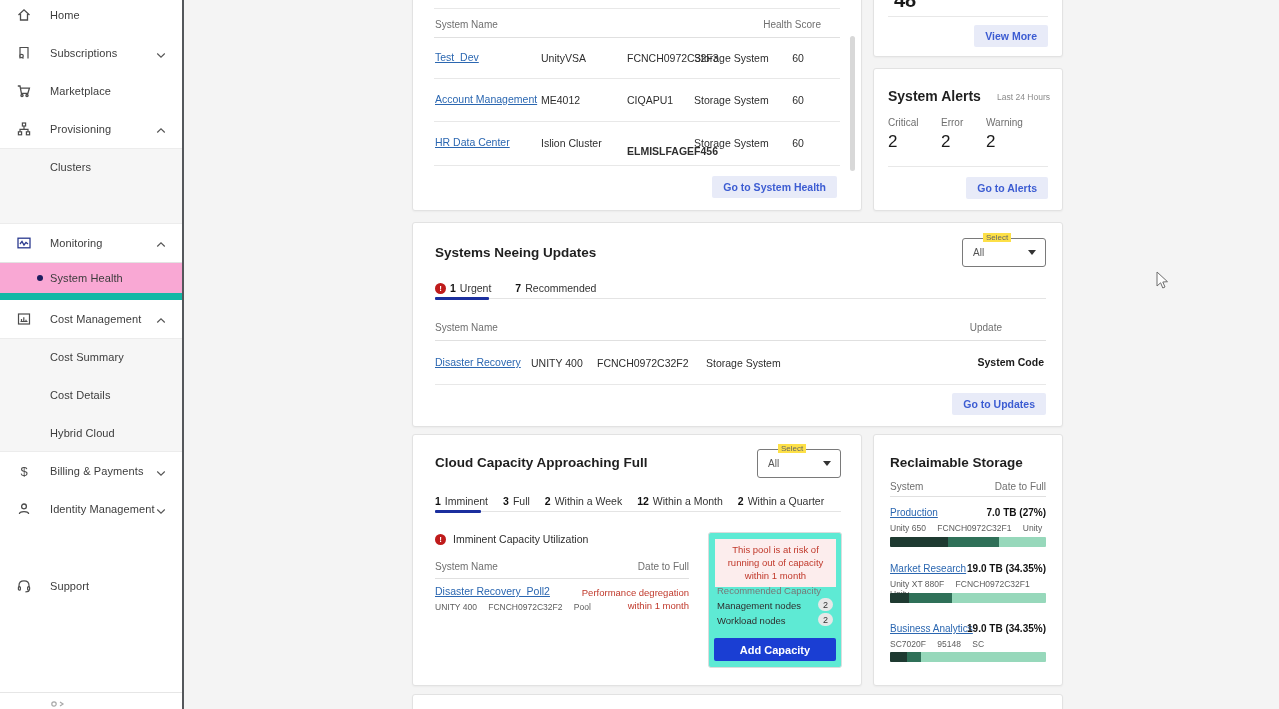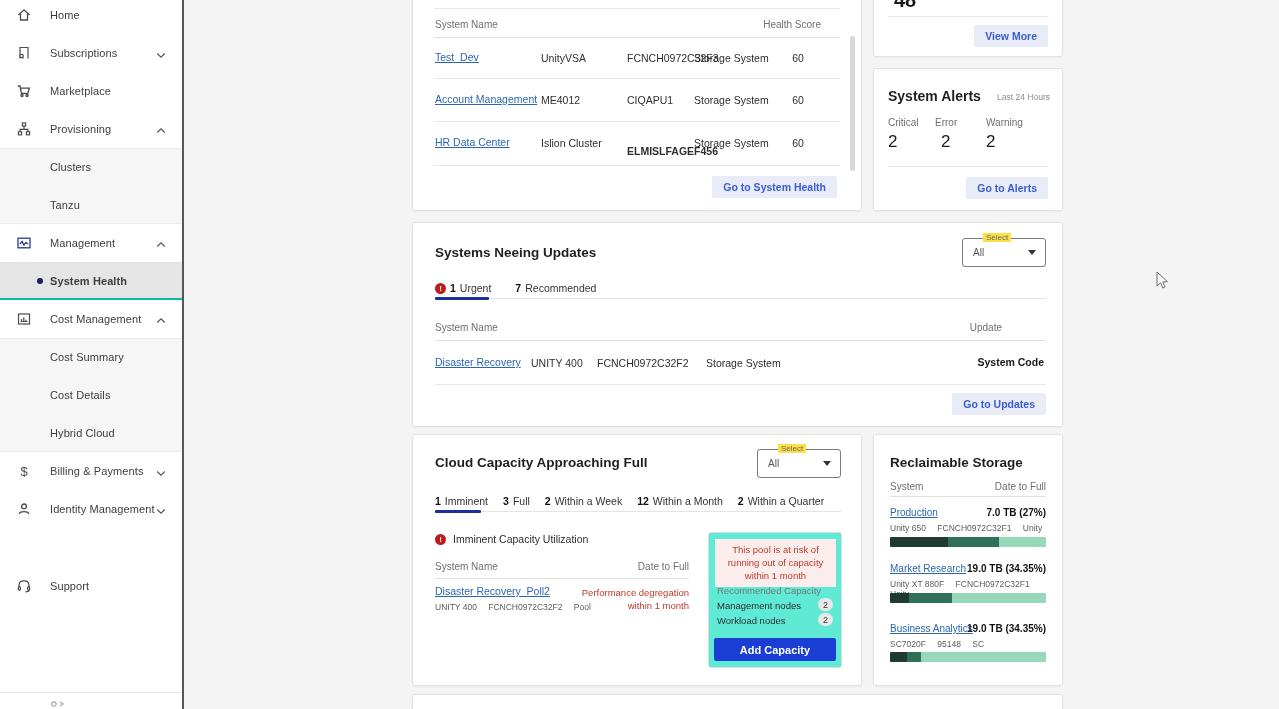--- a/index.html
+++ b/index.html
@@ -7,21 +7,21 @@
     font-family:"Liberation Sans", sans-serif; color:#2e2e2e; }
 
   
   .sidebar { position:absolute; left:0; top:0; width:184px; height:709px; background:#fff;
     border-right:2px solid #54575b; }
   .nav-row { position:absolute; left:0; width:182px; height:38px; display:flex; align-items:center; cursor:pointer; }
   .nav-icon { position:absolute; left:16px; width:16px; height:16px; display:flex; align-items:center; justify-content:center; }
   .nav-label { position:absolute; left:50px; font-size:11px; color:#3c3c3c; letter-spacing:.1px; }
   .nav-chevron { position:absolute; left:155px; width:12px; height:12px; }
   .sub-block { position:absolute; left:0; width:182px; background:#f6f6f6; border-top:1px solid #ececec; border-bottom:1px solid #ececec; }
-  .selected-row { background:#e5e5e5; border-top:1px solid #e3e3e3; border-bottom:2px solid #14b8a6;font-weight:bold; }
+  .selected-row { background:#f9a8d4; border-top:1px solid #e3e3e3; border-bottom:7px solid #14b8a6; }
   .nav-dot { position:absolute; left:37px; width:6px; height:6px; border-radius:50%; background:#1c1d5e; }
   .sidebar-bottom-divider { position:absolute; left:0; top:692px; width:182px; height:1px; background:#e6e6e6; }
   .bottom-partial { position:absolute; left:48px; top:699px; width:18px; height:10px; overflow:hidden; opacity:.65; }
 
   
   .card { position:absolute; background:#fff; border:1px solid #e2e2e2; border-radius:3px;
     box-shadow:0 1px 2px rgba(0,0,0,.04); }
   .card-title { font-size:13.5px; font-weight:bold; color:#1f1f1f; }
   .divider { position:absolute; height:1px; background:#e8e8e8; }
   .th { font-size:10px; color:#6f6f6f; }
@@ -111,32 +111,29 @@
     <span class="nav-chevron">
       <svg width="12" height="12" viewBox="0 0 16 16" fill="none" stroke="#555" stroke-width="1.5">
           <polyline points="3,10 8,5 13,10"></polyline>
         </svg>
     </span>
   </div>
 
   <div class="nav-row" style="top:148px;">
     <span class="nav-label">Clusters</span>
   </div>
-  <div class="nav-row" style="top:186px;">
-    <span class="nav-label">Tanzu</span>
-  </div>
 
   <div class="nav-row" style="top:224px;">
     <span class="nav-icon">
       <svg width="16" height="16" viewBox="0 0 16 16" fill="none" stroke="#2b3a8f" stroke-width="1.3">
           <rect x="2" y="3.2" width="12" height="9.6"></rect>
           <polyline points="4,9 6,6.4 8,10 10,7.4 12,9"></polyline>
         </svg>
     </span>
-    <span class="nav-label">Management</span>
+    <span class="nav-label">Monitoring</span>
     <span class="nav-chevron">
       <svg width="12" height="12" viewBox="0 0 16 16" fill="none" stroke="#555" stroke-width="1.5">
           <polyline points="3,10 8,5 13,10"></polyline>
         </svg>
     </span>
   </div>
 
   <div class="nav-row selected-row" style="top:262px;">
     <span class="nav-dot"></span>
     <span class="nav-label">System Health</span>
@@ -259,21 +256,21 @@
   <div style="position:absolute; left:20px; top:12px; font-size:20px; font-weight:bold; color:#1a1a1a;">48</div>
   <div class="divider" style="left:14px; right:14px; top:39px;"></div>
   <button class="btn-light" style="right:14px; top:48px;">View More</button>
 </div>
 
 <div class="card" style="left:873px; top:68px; width:190px; height:143px;">
   <div class="card-title" style="position:absolute; left:14px; top:19px; font-size:14px;">System Alerts</div>
   <div style="position:absolute; right:12px; top:23px; font-size:8.5px; color:#8b8b8b;padding-left:8px;">Last 24 Hours</div>
 
   <div class="th" style="position:absolute; left:14px; top:48px;">Critical</div>
-  <div class="th" style="position:absolute; left:61px; top:48px;text-align:right;">Error</div>
+  <div class="th" style="position:absolute; left:67px; top:48px;text-align:right;">Error</div>
   <div class="th" style="position:absolute; left:112px; top:48px;">Warning</div>
   <div style="position:absolute; left:14px; top:63px; font-size:17px; color:#1a1a1a;">2</div>
   <div style="position:absolute; left:67px; top:63px; font-size:17px; color:#1a1a1a;">2</div>
   <div style="position:absolute; left:112px; top:63px; font-size:17px; color:#1a1a1a;">2</div>
 
   <div class="divider" style="left:14px; right:14px; top:97px;"></div>
   <button class="btn-light" style="right:14px; top:108px;">Go to Alerts</button>
 </div>
 
 <div class="card" style="left:412px; top:222px; width:651px; height:205px;">

